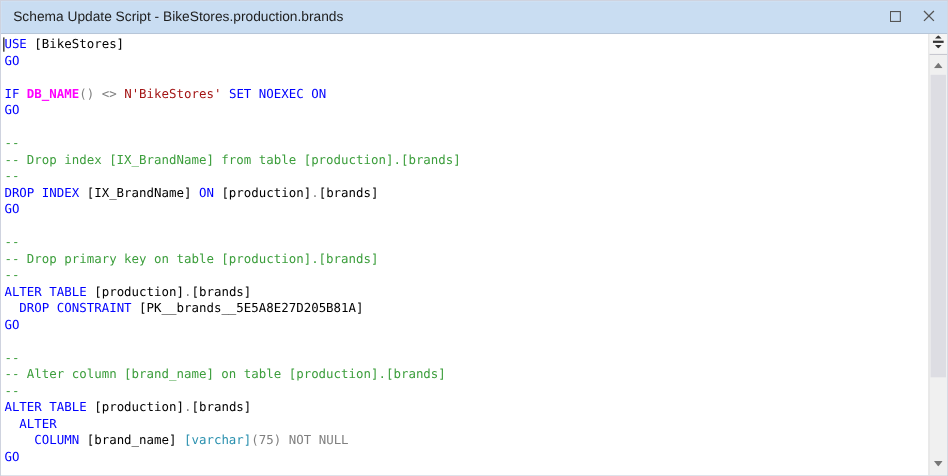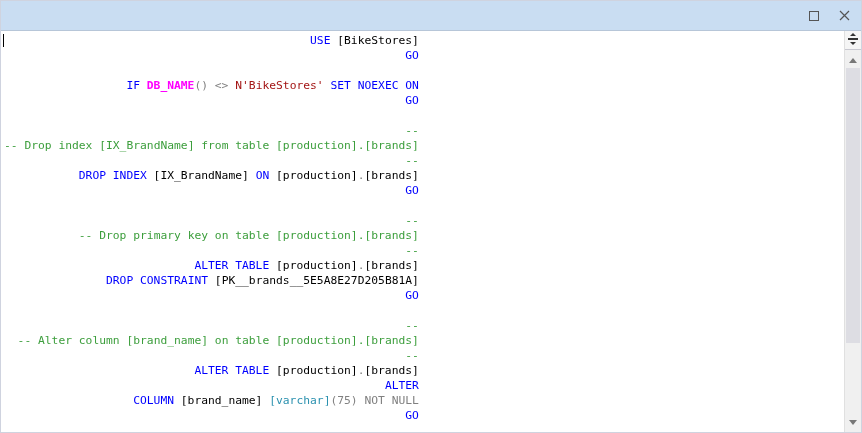--- a/index.html
+++ b/index.html
@@ -62,21 +62,21 @@
       position: absolute;
       left: 3px;
       top: 2px;
       margin: 0;
       font-family: "DejaVu Sans Mono", "Liberation Mono", monospace;
       font-size: 11.3px;
       line-height: 15px;
       color: #000000;
       white-space: pre;
     }
-    .line { height: 15px; text-align: right; }
+    .line { height: 15px; }
     .kw { color: #0000ff; }
     .fn { color: #ff00ff; font-weight: bold; }
     .str { color: #a31515; }
     .cm { color: #3c9e3c; }
     .op { color: #808080; }
     .ty { color: #2b91af; }
     .caret {
       position: absolute;
       left: 2px;
       top: 3px;
@@ -121,20 +121,21 @@
       left: 0; bottom: 4px;
       width: 16px; height: 16px;
       display: flex; align-items: center; justify-content: center;
     }
   </style>
 </head>
 <body>
 
 <div class="window">
   <div class="titlebar">
+    <span class="title-text">Schema Update Script - BikeStores.production.brands</span>
     <div class="title-btn btn-max">
       <span>
         <svg width="10" height="10" viewBox="0 0 10 10">
             <rect x="0.5" y="0.5" width="9" height="9" fill="none" stroke="#555" stroke-width="1"></rect>
           </svg>
       </span>
     </div>
     <div class="title-btn btn-close">
       <span>
         <svg width="11" height="11" viewBox="0 0 11 11">

